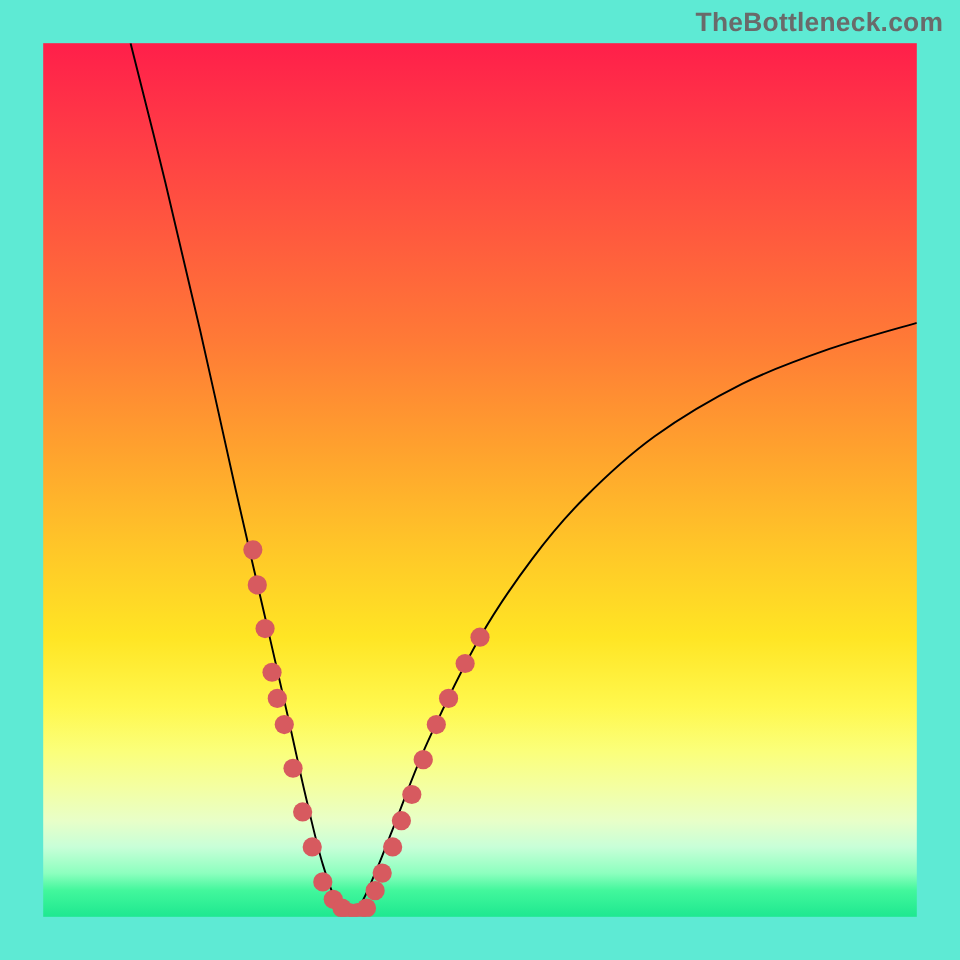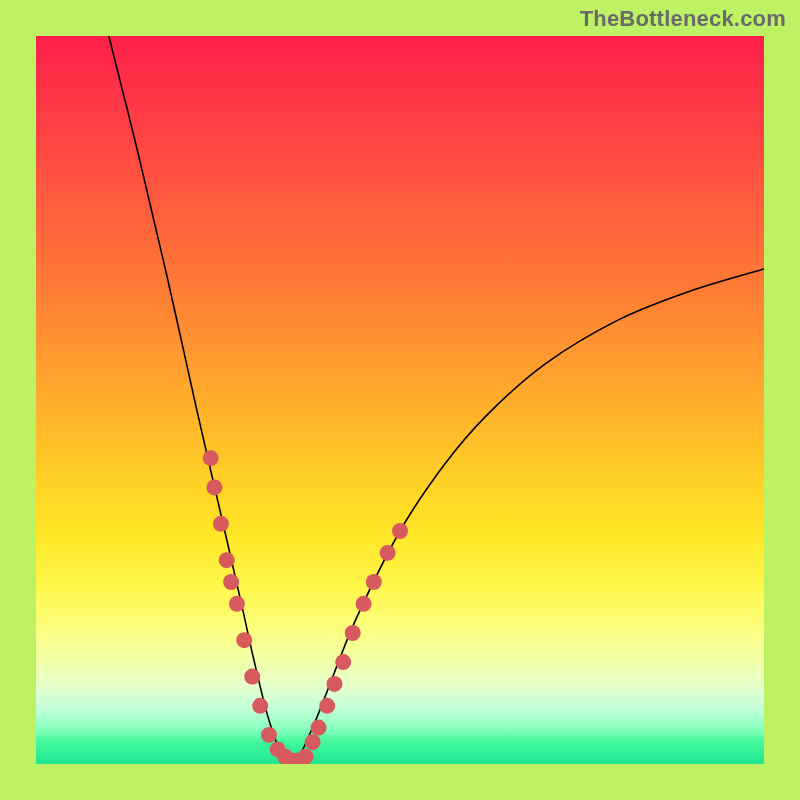--- a/index.html
+++ b/index.html
@@ -9,21 +9,21 @@
     height: 800px;
     background: #000;
     overflow: hidden;
   }
   .frame {
     position: absolute;
     left: 0;
     top: 0;
     width: 800px;
     height: 800px;
-    background: #bef264;
+    background: #5eead4;
   }
   .plot {
     position: absolute;
     left: 36px;
     top: 36px;
     width: 728px;
     height: 728px;
     
     background: linear-gradient(to bottom,
       #ff1f4a 0%,

